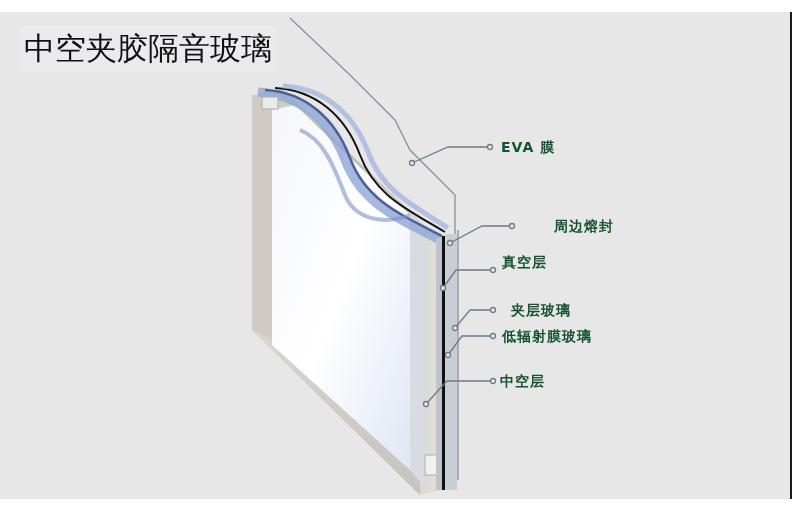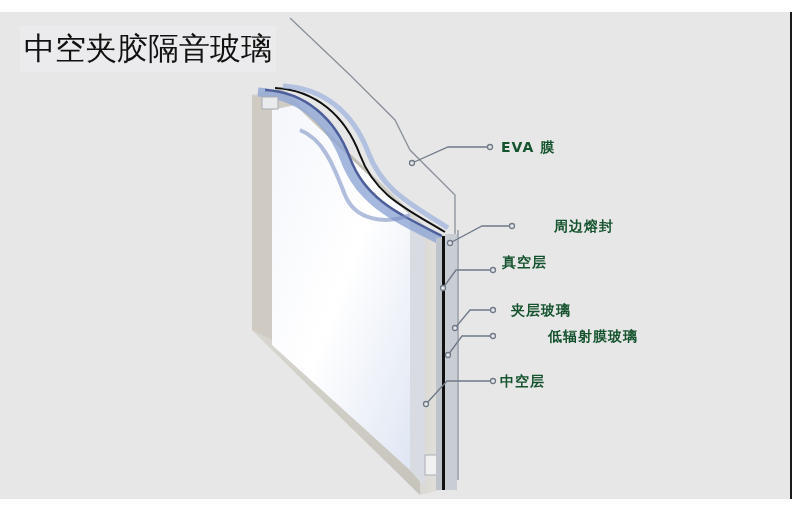--- a/index.html
+++ b/index.html
@@ -101,14 +101,14 @@
       <circle cx="493" cy="381" r="2.5"></circle>
   </g>
 </svg>
 
 <div class="title">中空夹胶隔音玻璃</div>
 
 <div class="label" style="left:501px;top:139px;">EVA 膜</div>
 <div class="label" style="left:522px;top:218px;margin-left:32px;">周边熔封</div>
 <div class="label" style="left:502px;top:254px;">真空层</div>
 <div class="label" style="left:502px;top:302px;margin-left:9px;">夹层玻璃</div>
-<div class="label" style="left:502px;top:328px;margin-left:46px;">低辐射膜玻璃</div>
+<div class="label" style="left:502px;top:328px;">低辐射膜玻璃</div>
 <div class="label" style="left:500px;top:373px;">中空层</div>
 
 </body></html>

